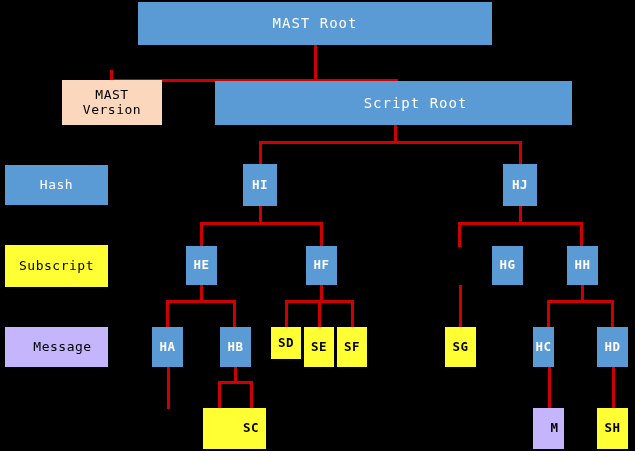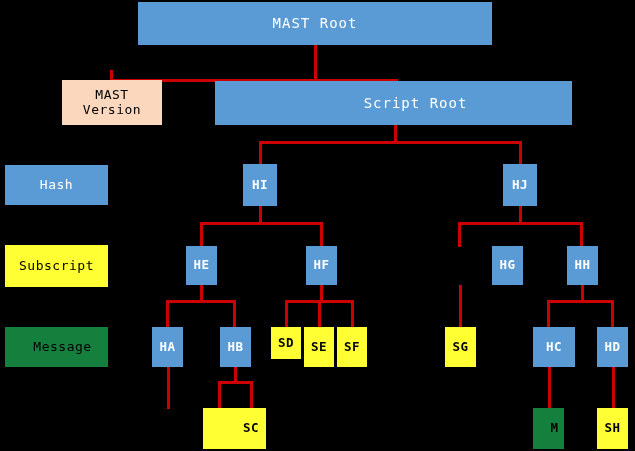--- a/index.html
+++ b/index.html
@@ -28,21 +28,21 @@
   }
   .node.hash {
     background: #5b9bd5;
     color: #ffffff;
   }
   .node.subscript {
     background: #ffff33;
     color: #000000;
   }
   .node.message {
-    background: #15803d;
+    background: #c4b5fd;
     color: #000000;
     padding-left: 12px;
   }
   .node.version {
     background: #fad7bd;
     color: #000000;
   }
   .big-label { font-size: 14px; letter-spacing: 1px; }
   .mid-label { font-size: 13px; letter-spacing: 0.5px; }
   .small-label { font-size: 12.5px; font-weight: bold; letter-spacing: 0.5px; }
@@ -158,21 +158,21 @@
   <div class="node hash small-label" style="left:567px; top:246px; width:31px; height:39px;">
     <span>HH</span>
   </div>
 
   <div class="node hash small-label" style="left:152px; top:327px; width:31px; height:40px;">
     <span>HA</span>
   </div>
   <div class="node hash small-label" style="left:220px; top:327px; width:31px; height:40px;">
     <span>HB</span>
   </div>
-  <div class="node hash small-label" style="left:533px; top:327px; width:42px; height:40px;">
+  <div class="node hash small-label" style="left:533px; top:327px; width:21px; height:40px;">
     <span>HC</span>
   </div>
   <div class="node hash small-label" style="left:597px; top:327px; width:31px; height:40px;">
     <span>HD</span>
   </div>
 
   <div class="node subscript small-label" style="left:271px; top:327px; width:30px; height:32px;">
     <span>SD</span>
   </div>
   <div class="node subscript small-label" style="left:304px; top:327px; width:30px; height:40px;">

